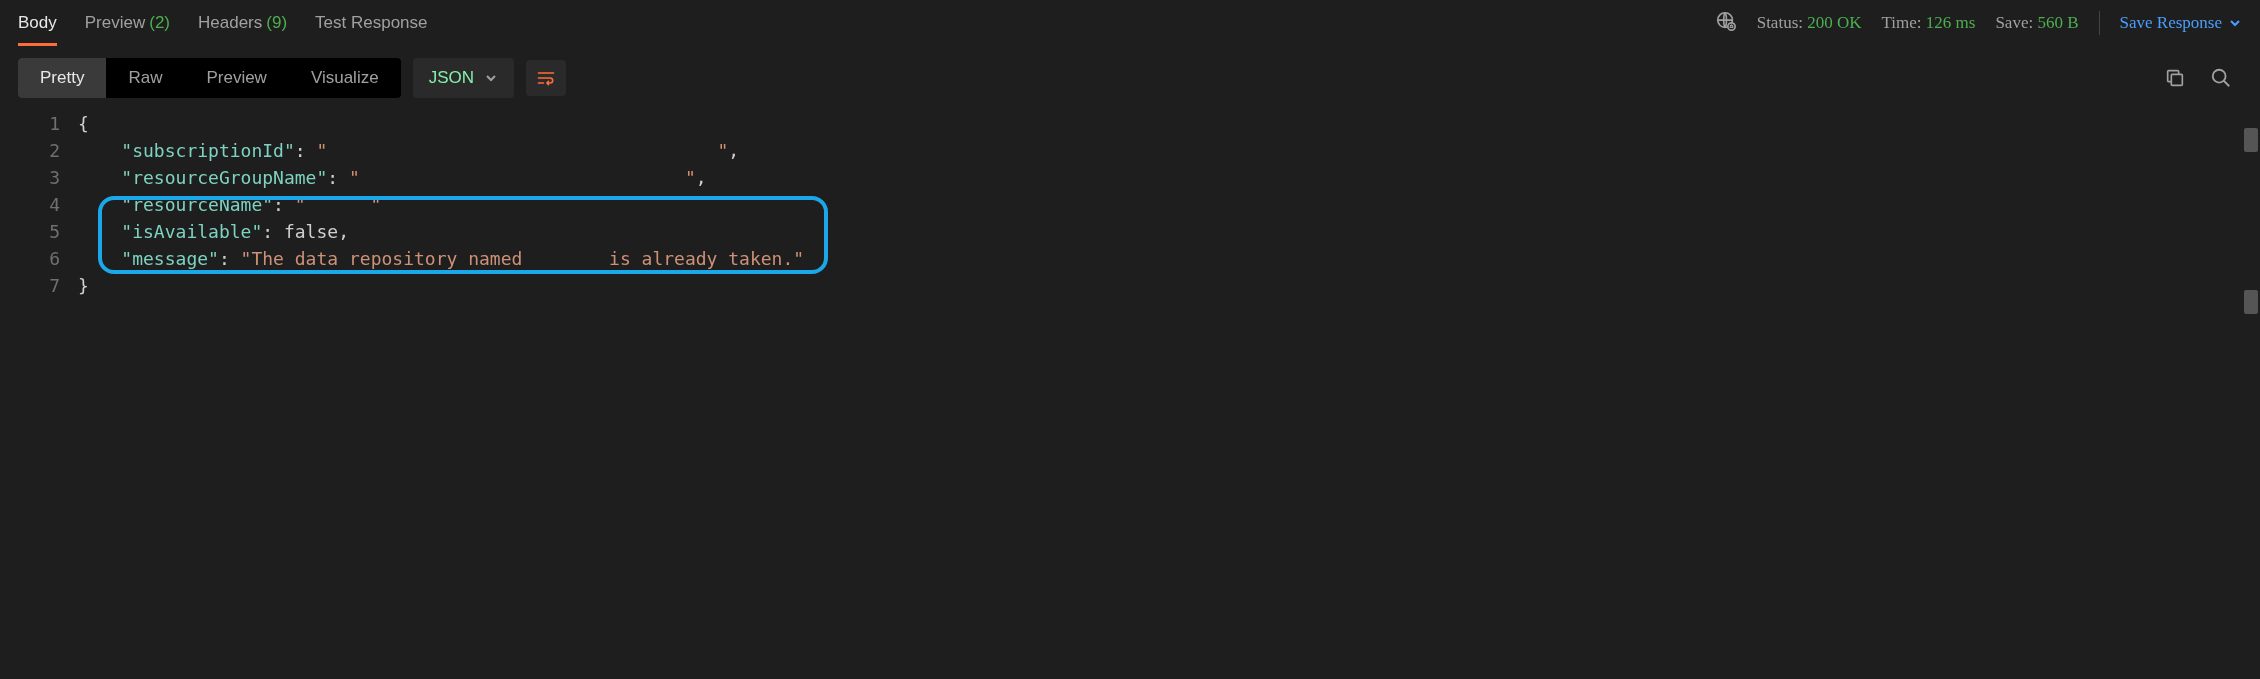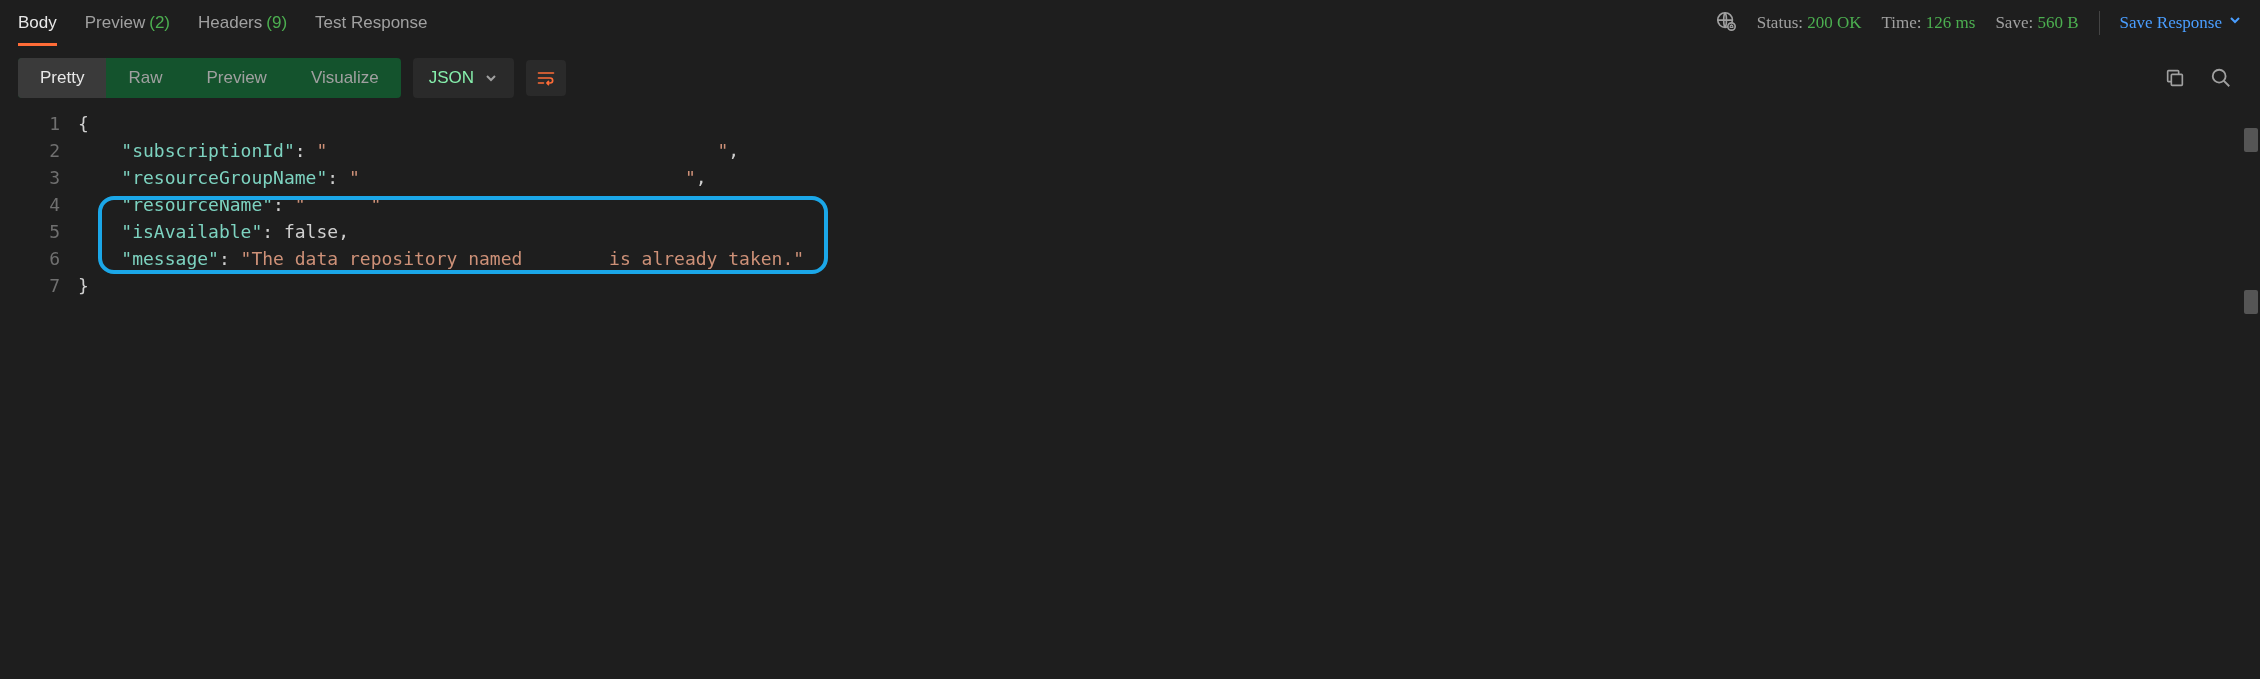--- a/index.html
+++ b/index.html
@@ -62,41 +62,41 @@
     .info-item {
       color: #a0a0a0;
     }
     .info-item .value {
       color: #4caf50;
     }
     .save-response {
       color: #4a9eff;
       cursor: pointer;
       display: flex;
-      align-items: flex-start;
+      align-items: center;
       gap: 6px;
     }
     .divider {
       width: 1px;
       height: 24px;
       background: #444;
     }
     .globe-icon svg {
       width: 22px;
       height: 22px;
     }
     .toolbar {
       display: flex;
       align-items: center;
       padding: 12px 18px;
       gap: 12px;
     }
     .view-tabs {
       display: flex;
-      background: #14532d;
+      background: #000000;
       border-radius: 4px;
       overflow: hidden;
       justify-content: flex-end;
     }
     .view-tab {
       padding: 10px 22px;
       cursor: pointer;
       color: #a0a0a0;
     }
     .view-tab.active {

